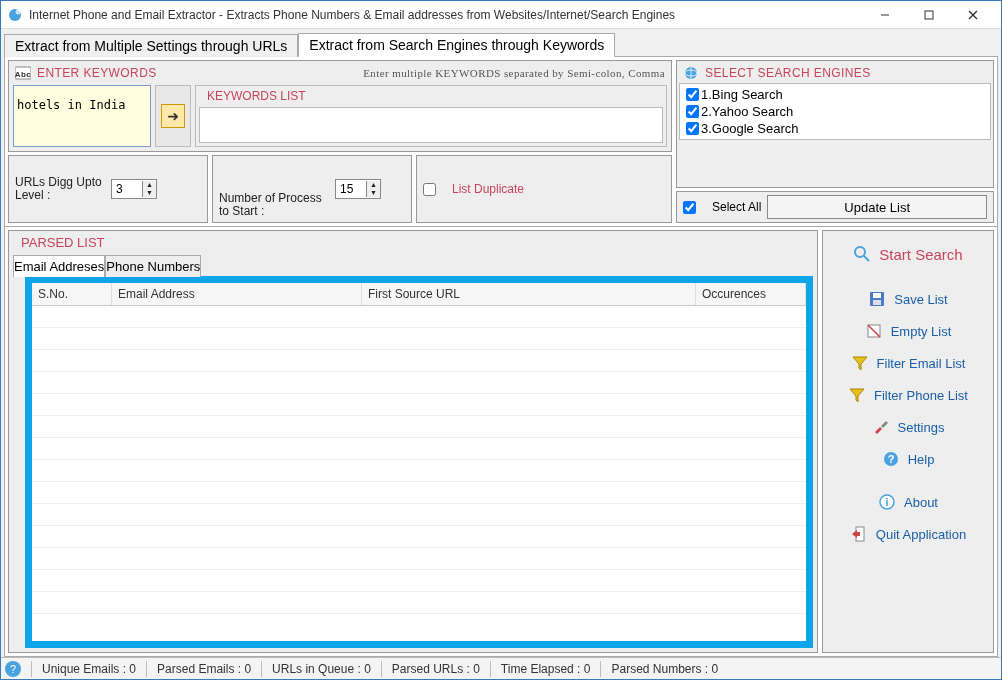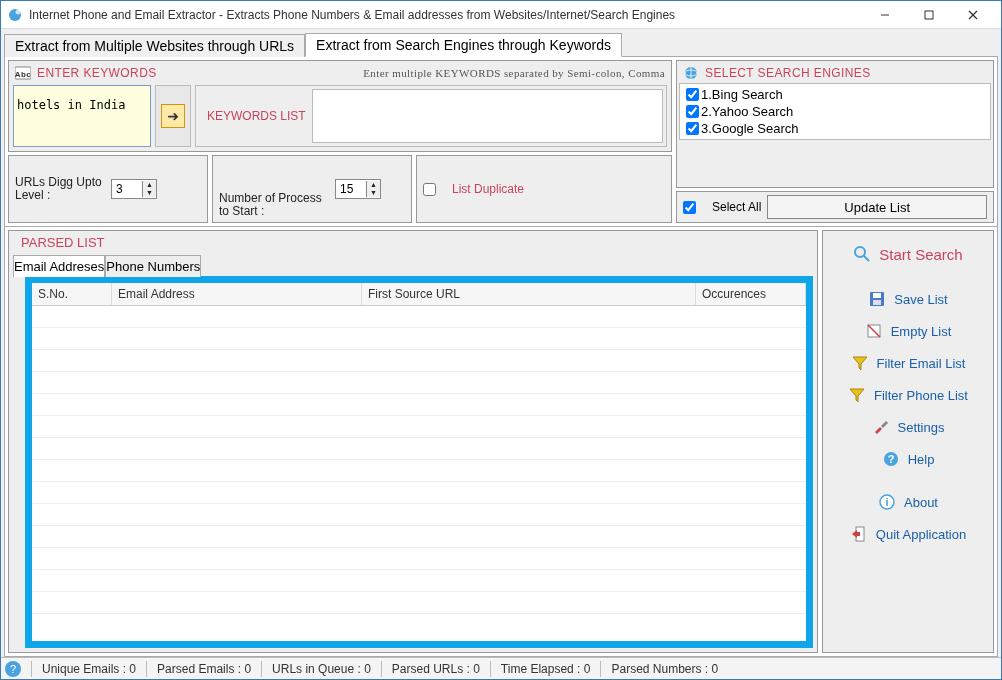--- a/index.html
+++ b/index.html
@@ -99,21 +99,21 @@
   background:#e8e8e8;
   display:flex; align-items:center; justify-content:center;
 }
 .arrow-btn {
   width: 24px; height:24px;
   border:1px solid #c90;
   background:#ffe9a8;
   display:flex; align-items:center; justify-content:center;
   font-size:14px; color:#333;
 }
-.kwlist-col { flex:1; display:flex; flex-direction:row; border:1px solid #bbb; background:#eee; padding:1px;}
+.kwlist-col { flex:1; display:flex; flex-direction:column; border:1px solid #bbb; background:#eee; padding:1px;}
 .kwlist-head { display:flex; align-items:center; padding:2px 4px; color:#c8445b; font-size:12px;}
 .kwlist-head .gicon{margin-right:6px;}
 .kwlist-body { flex:1; background:#fff; border:1px solid #bbb; margin:2px; min-height:36px;}
 
 .opts-row { display:flex; gap:4px; }
 .opt-group {
   border:1px solid #999; background:#eee;
   display:flex; align-items:center;
   padding:4px 6px; gap:6px;
   font-size:12px; color:#222;
@@ -238,21 +238,21 @@
           <line x1="1" y1="1" x2="9" y2="9" stroke="#333" stroke-width="1.2"></line>
           <line x1="9" y1="1" x2="1" y2="9" stroke="#333" stroke-width="1.2"></line>
         </svg>
     </div>
   </div>
 </div>
 
 <div class="content">
 
   <div class="main-tabs">
-    <div class="main-tab">Extract from Multiple Websites through URLs</div>
+    <div class="main-tab">Extract from Multiple Settings through URLs</div>
     <div class="main-tab active">Extract from Search Engines through Keywords</div>
   </div>
 
   <div class="top-area">
     <div class="left-top">
       <div class="groupbox">
         <div class="group-header">
           <span class="gicon">
             <svg viewBox="0 0 16 16">
                 <rect x="0" y="2" width="16" height="12" rx="1" fill="#fff" stroke="#888"></rect>

